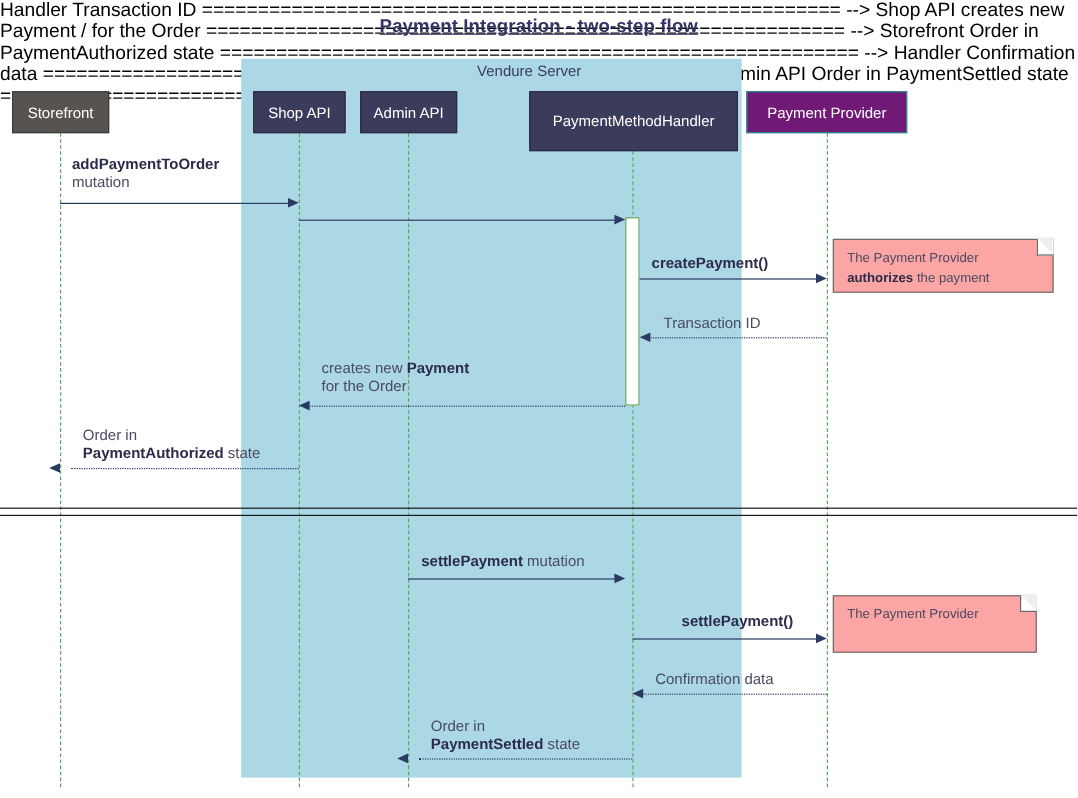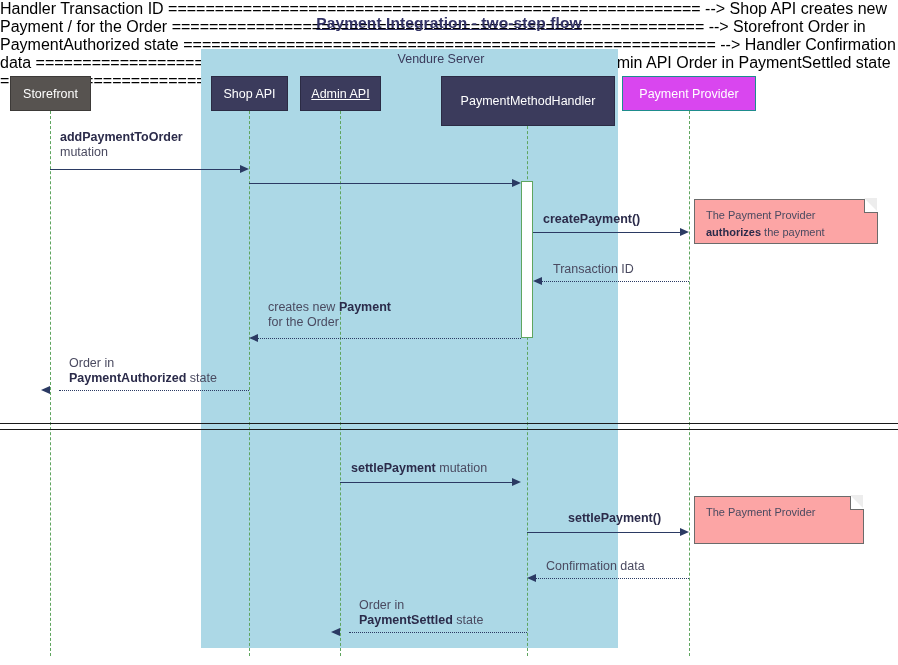--- a/index.html
+++ b/index.html
@@ -55,21 +55,21 @@
     display: flex;
     align-items: center;
     justify-content: center;
     color: #ffffff;
     font-size: 12.5px;
     white-space: nowrap;
     border: 1px solid #2b2b44;
   }
   .p-dark   { background: #575350; border-color: #3d3a38; }
   .p-navy   { background: #3b3b5c; border-color: #2b2b44; }
-  .p-teal   { background: #d946ef; border-color: #1e8c8c; }
+  .p-teal   { background: #701a75; border-color: #1e8c8c; }
   
   .activation {
     position: absolute;
     background: #ffffff;
     border: 1px solid #5fa55f;
     box-sizing: border-box;
   }
   
   .msg-line {
     position: absolute;
@@ -167,21 +167,21 @@
   <div class="lifeline" style="left:527px; top:111px; height:545px;"></div>
   <div class="lifeline" style="left:689px; top:111px; height:545px;"></div>
 
   
   <div class="participant p-dark" style="left:10px; top:76px; width:81px; height:35px;">
     <span>Storefront</span>
   </div>
   <div class="participant p-navy" style="left:211px; top:76px; width:77px; height:35px;">
     <span>Shop API</span>
   </div>
-  <div class="participant p-navy" style="left:300px; top:76px; width:81px; height:35px;text-decoration:underline;">
+  <div class="participant p-navy" style="left:300px; top:76px; width:81px; height:35px;">
     <span>Admin API</span>
   </div>
   <div class="participant p-navy" style="left:441px; top:76px; width:174px; height:50px;">
     <span>PaymentMethodHandler</span>
   </div>
   <div class="participant p-teal" style="left:622px; top:76px; width:134px; height:35px;">
     <span>Payment Provider</span>
   </div>
 
   

